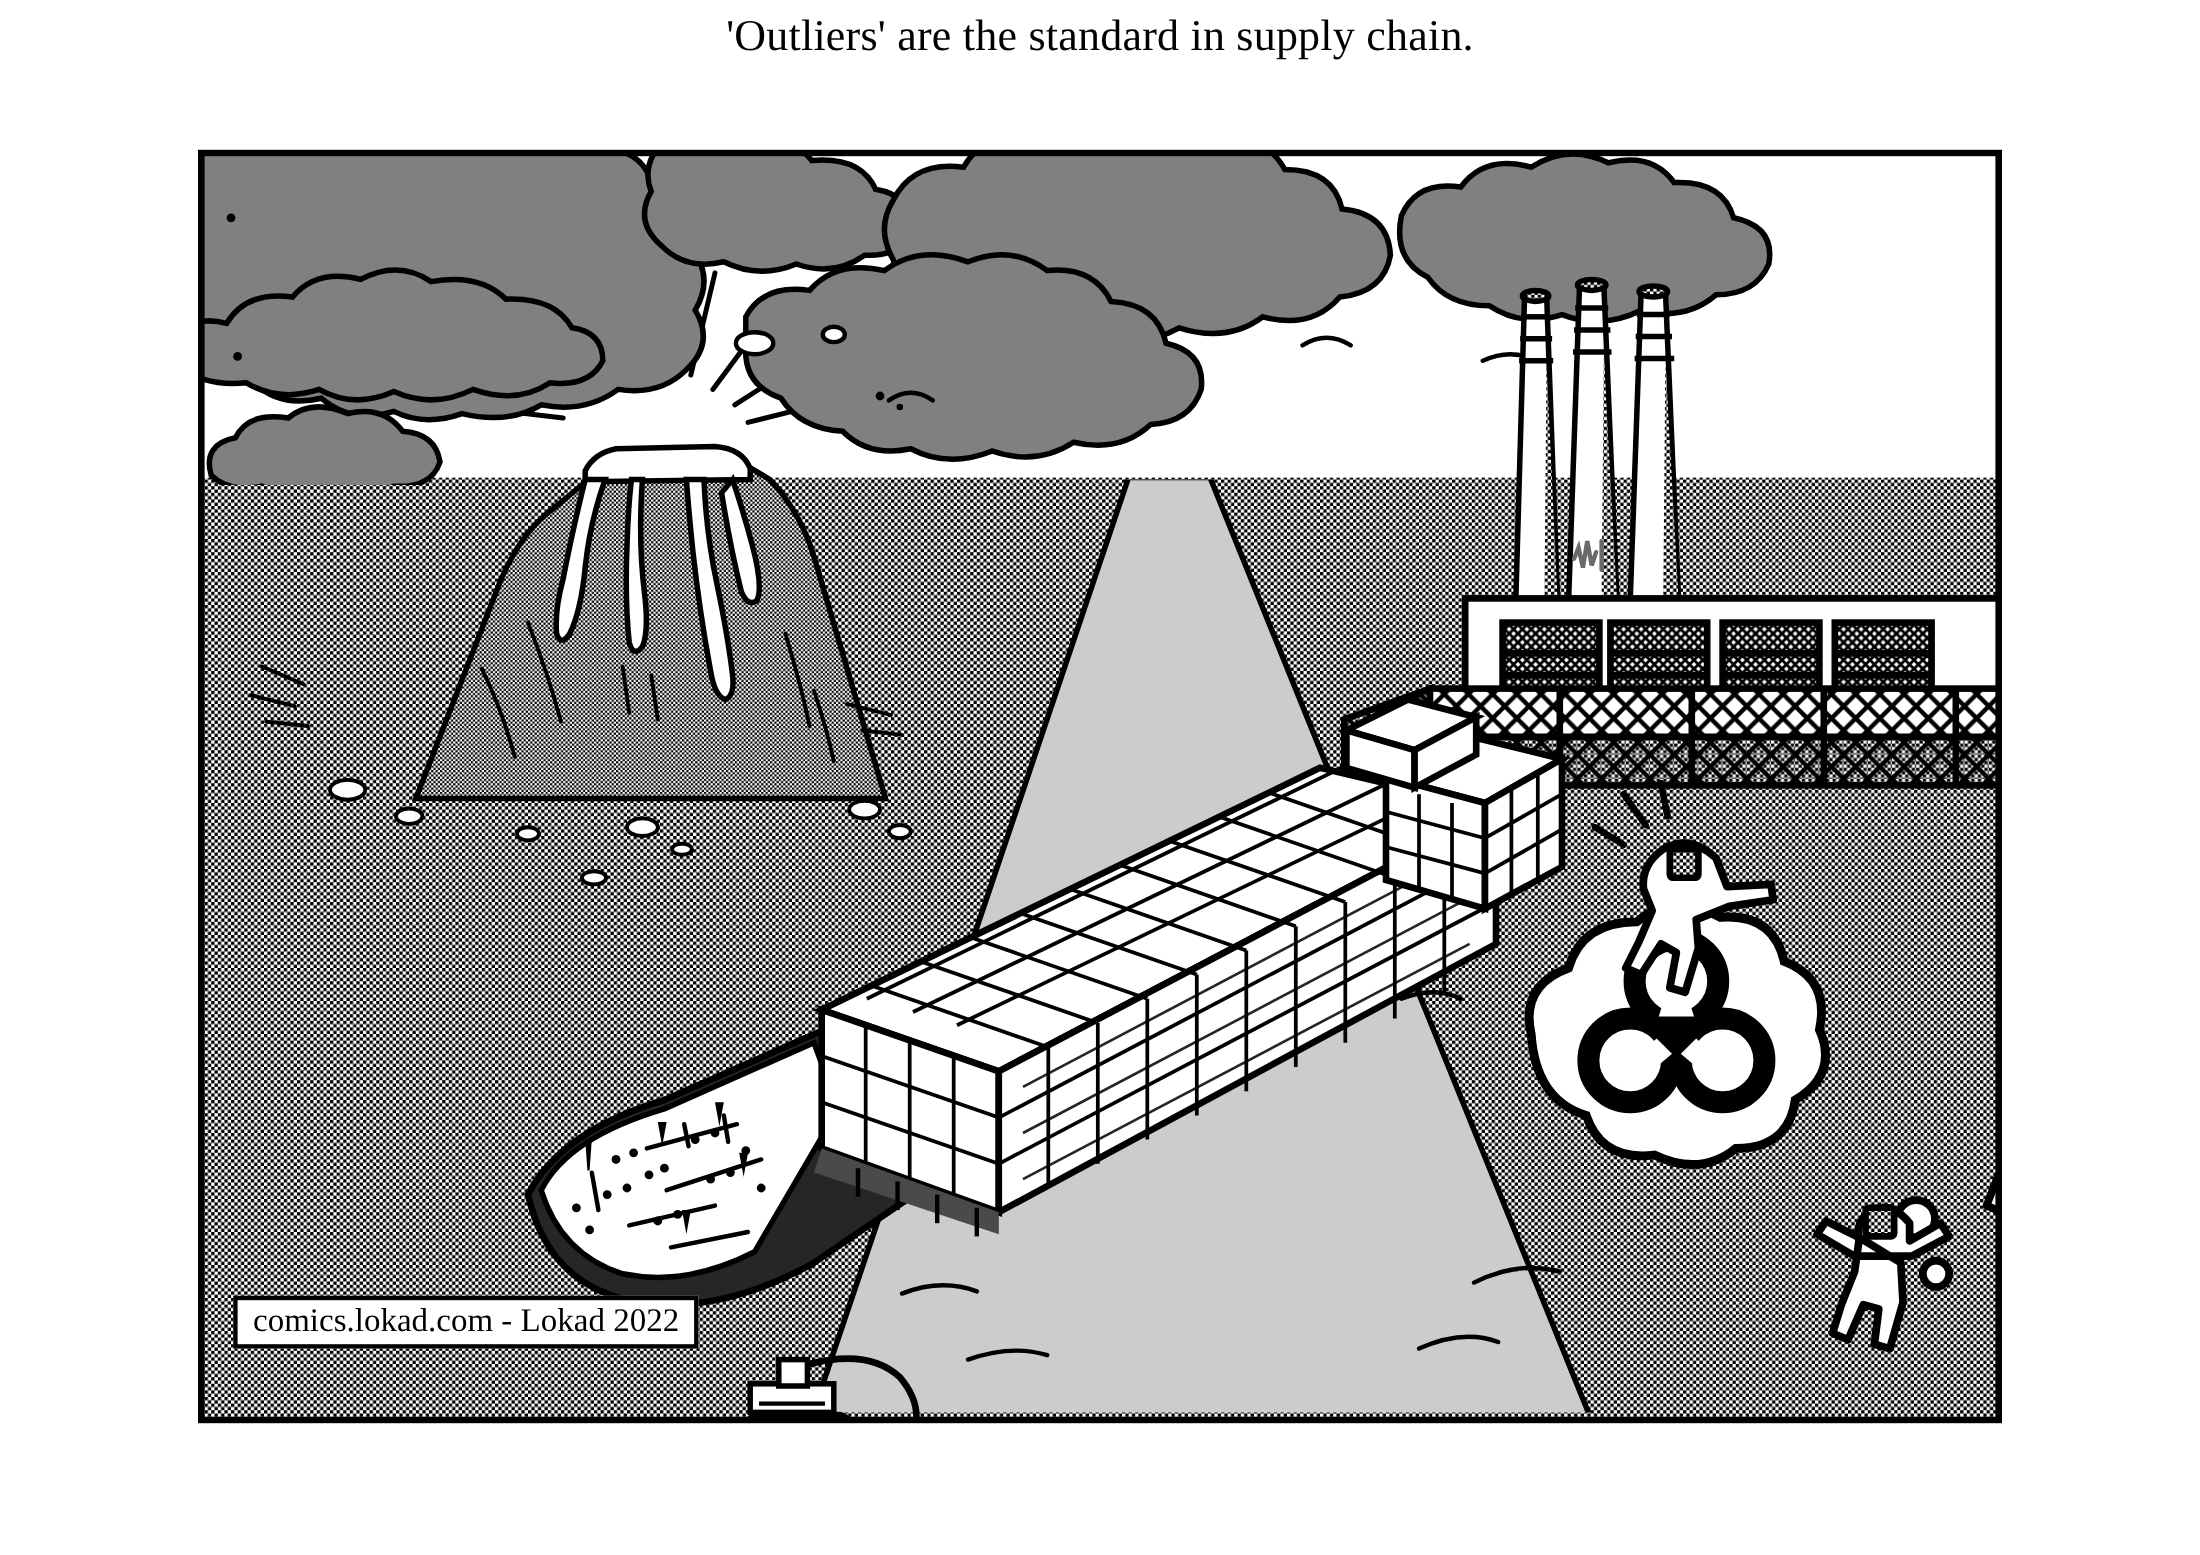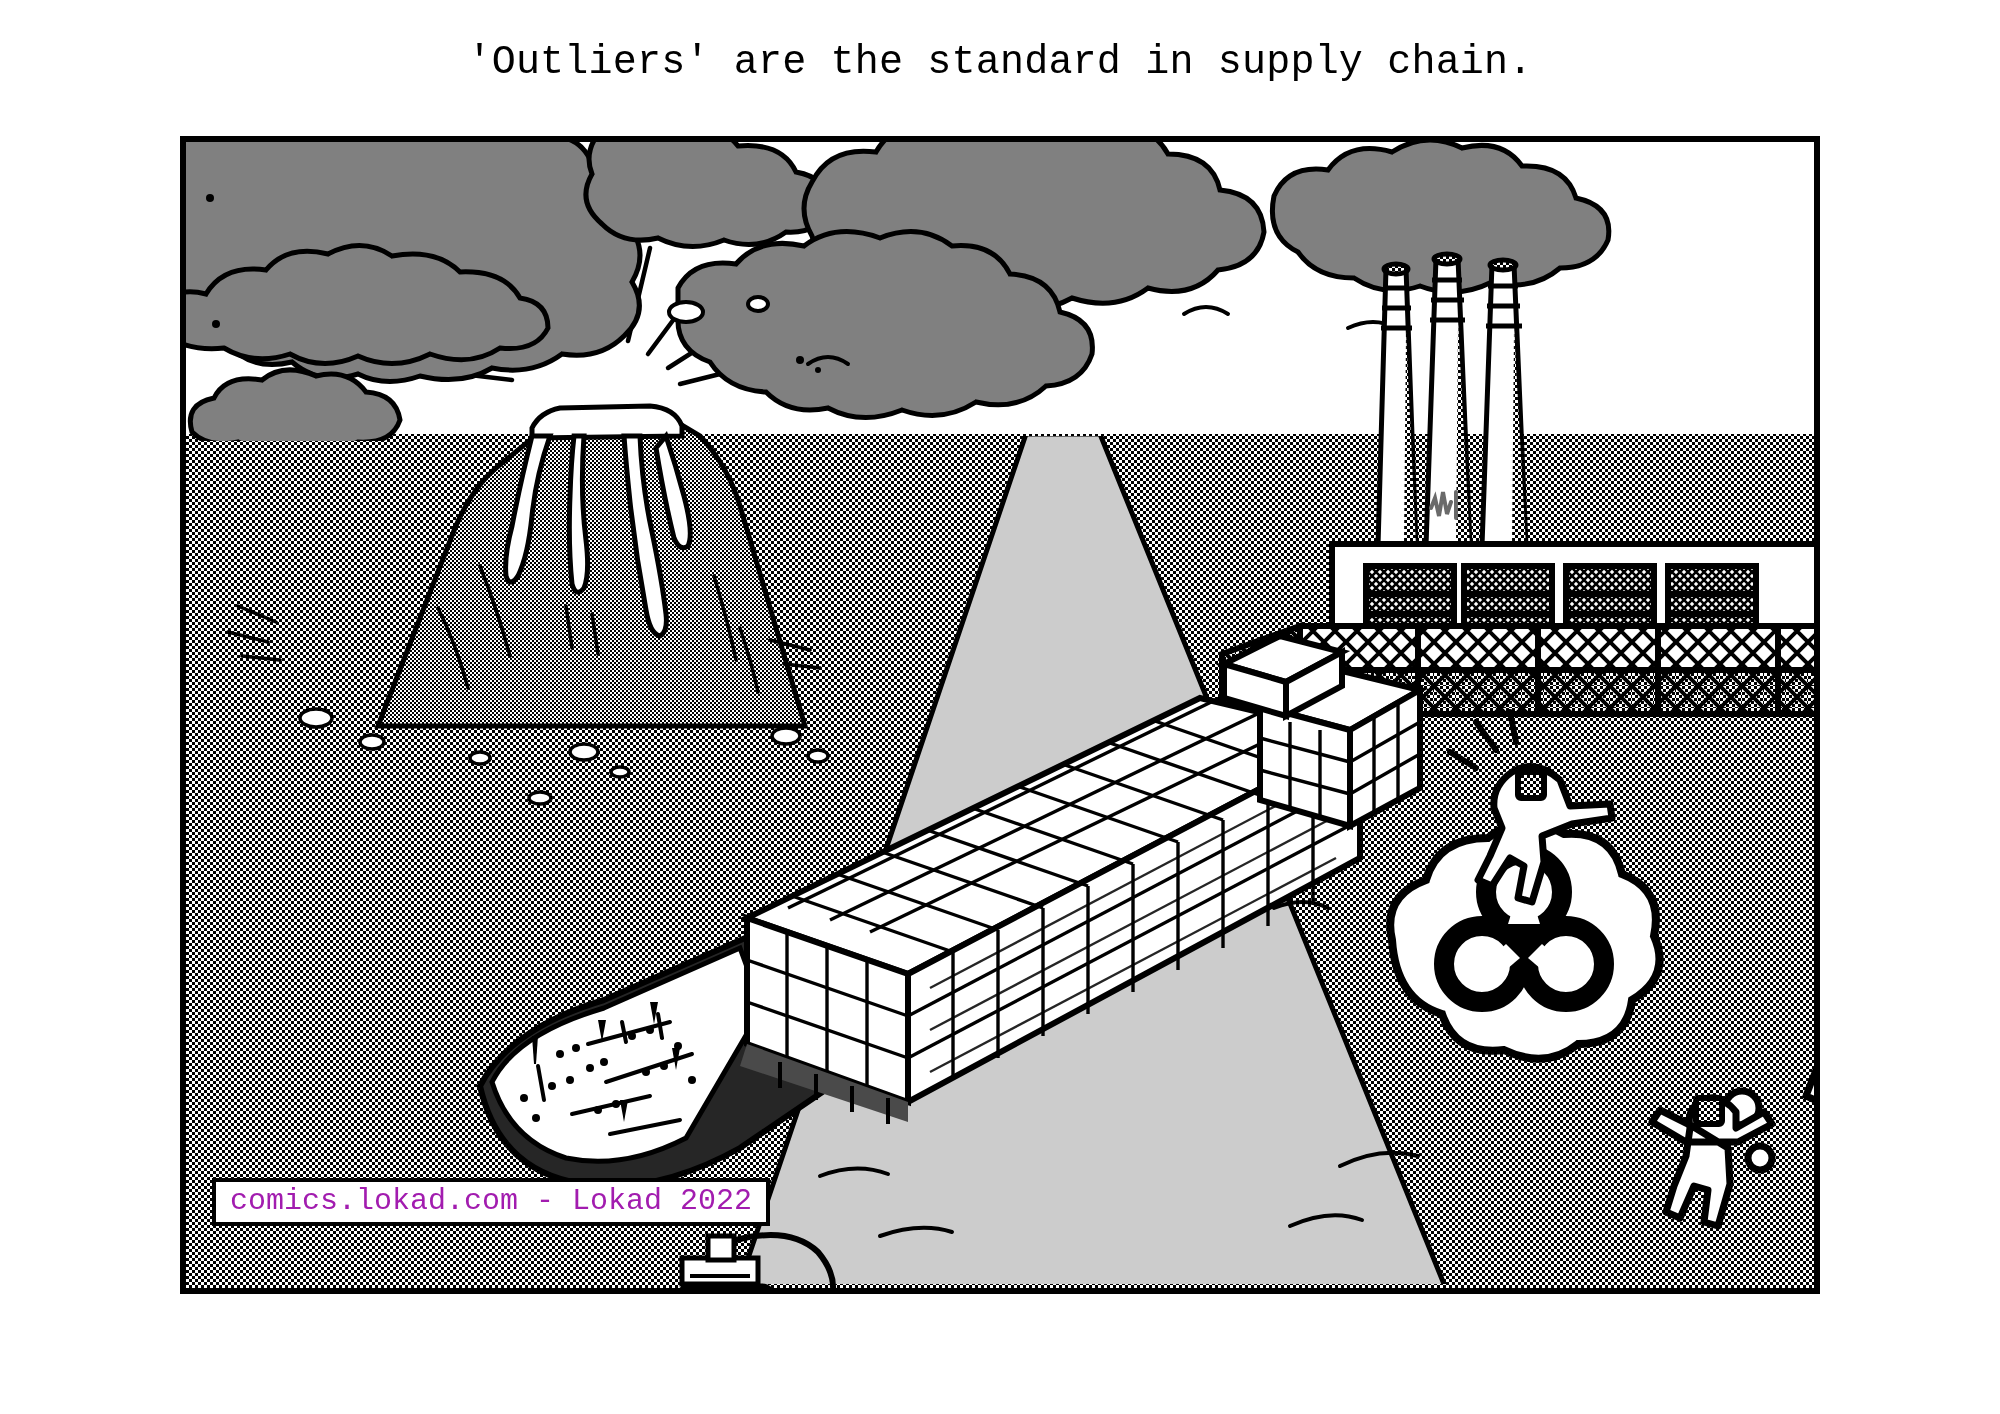--- a/index.html
+++ b/index.html
@@ -22,27 +22,26 @@
   
   .title-block {
     position: absolute;
     left: 0;
     top: 10px;
     width: 2000px;
     text-align: center;
     line-height: 1.12;
   }
   .title-line {
-    font-family: Liberation Mono, monospace;
+    font-family: Liberation Serif, serif;
     font-size: 40px;
     font-weight: 400;
     color: #000000;
     letter-spacing: 0.2px;
     white-space: pre;
-    margin-top: 31px;
   }
   
   .panel-wrap {
     position: absolute;
     left: 180px;
     top: 136px;
     width: 1640px;
     height: 1158px;
   }
   .panel-svg { display: block; }
@@ -50,23 +49,23 @@
   .credit-box {
     position: absolute;
     left: 212px;
     top: 1178px;
     border: 4px solid #000000;
     background: #ffffff;
     padding: 4px 14px 6px 14px;
     z-index: 40;
   }
   .credit-text {
-    font-family: Liberation Mono, monospace;
+    font-family: Liberation Serif, serif;
     font-size: 30px;
-    color: #a21caf;
+    color: #000000;
     white-space: nowrap;
     line-height: 1.0;
   }
 </style>
 </head>
 <body>
 
 <div id="comic-root">
 
   <div class="title-block">

